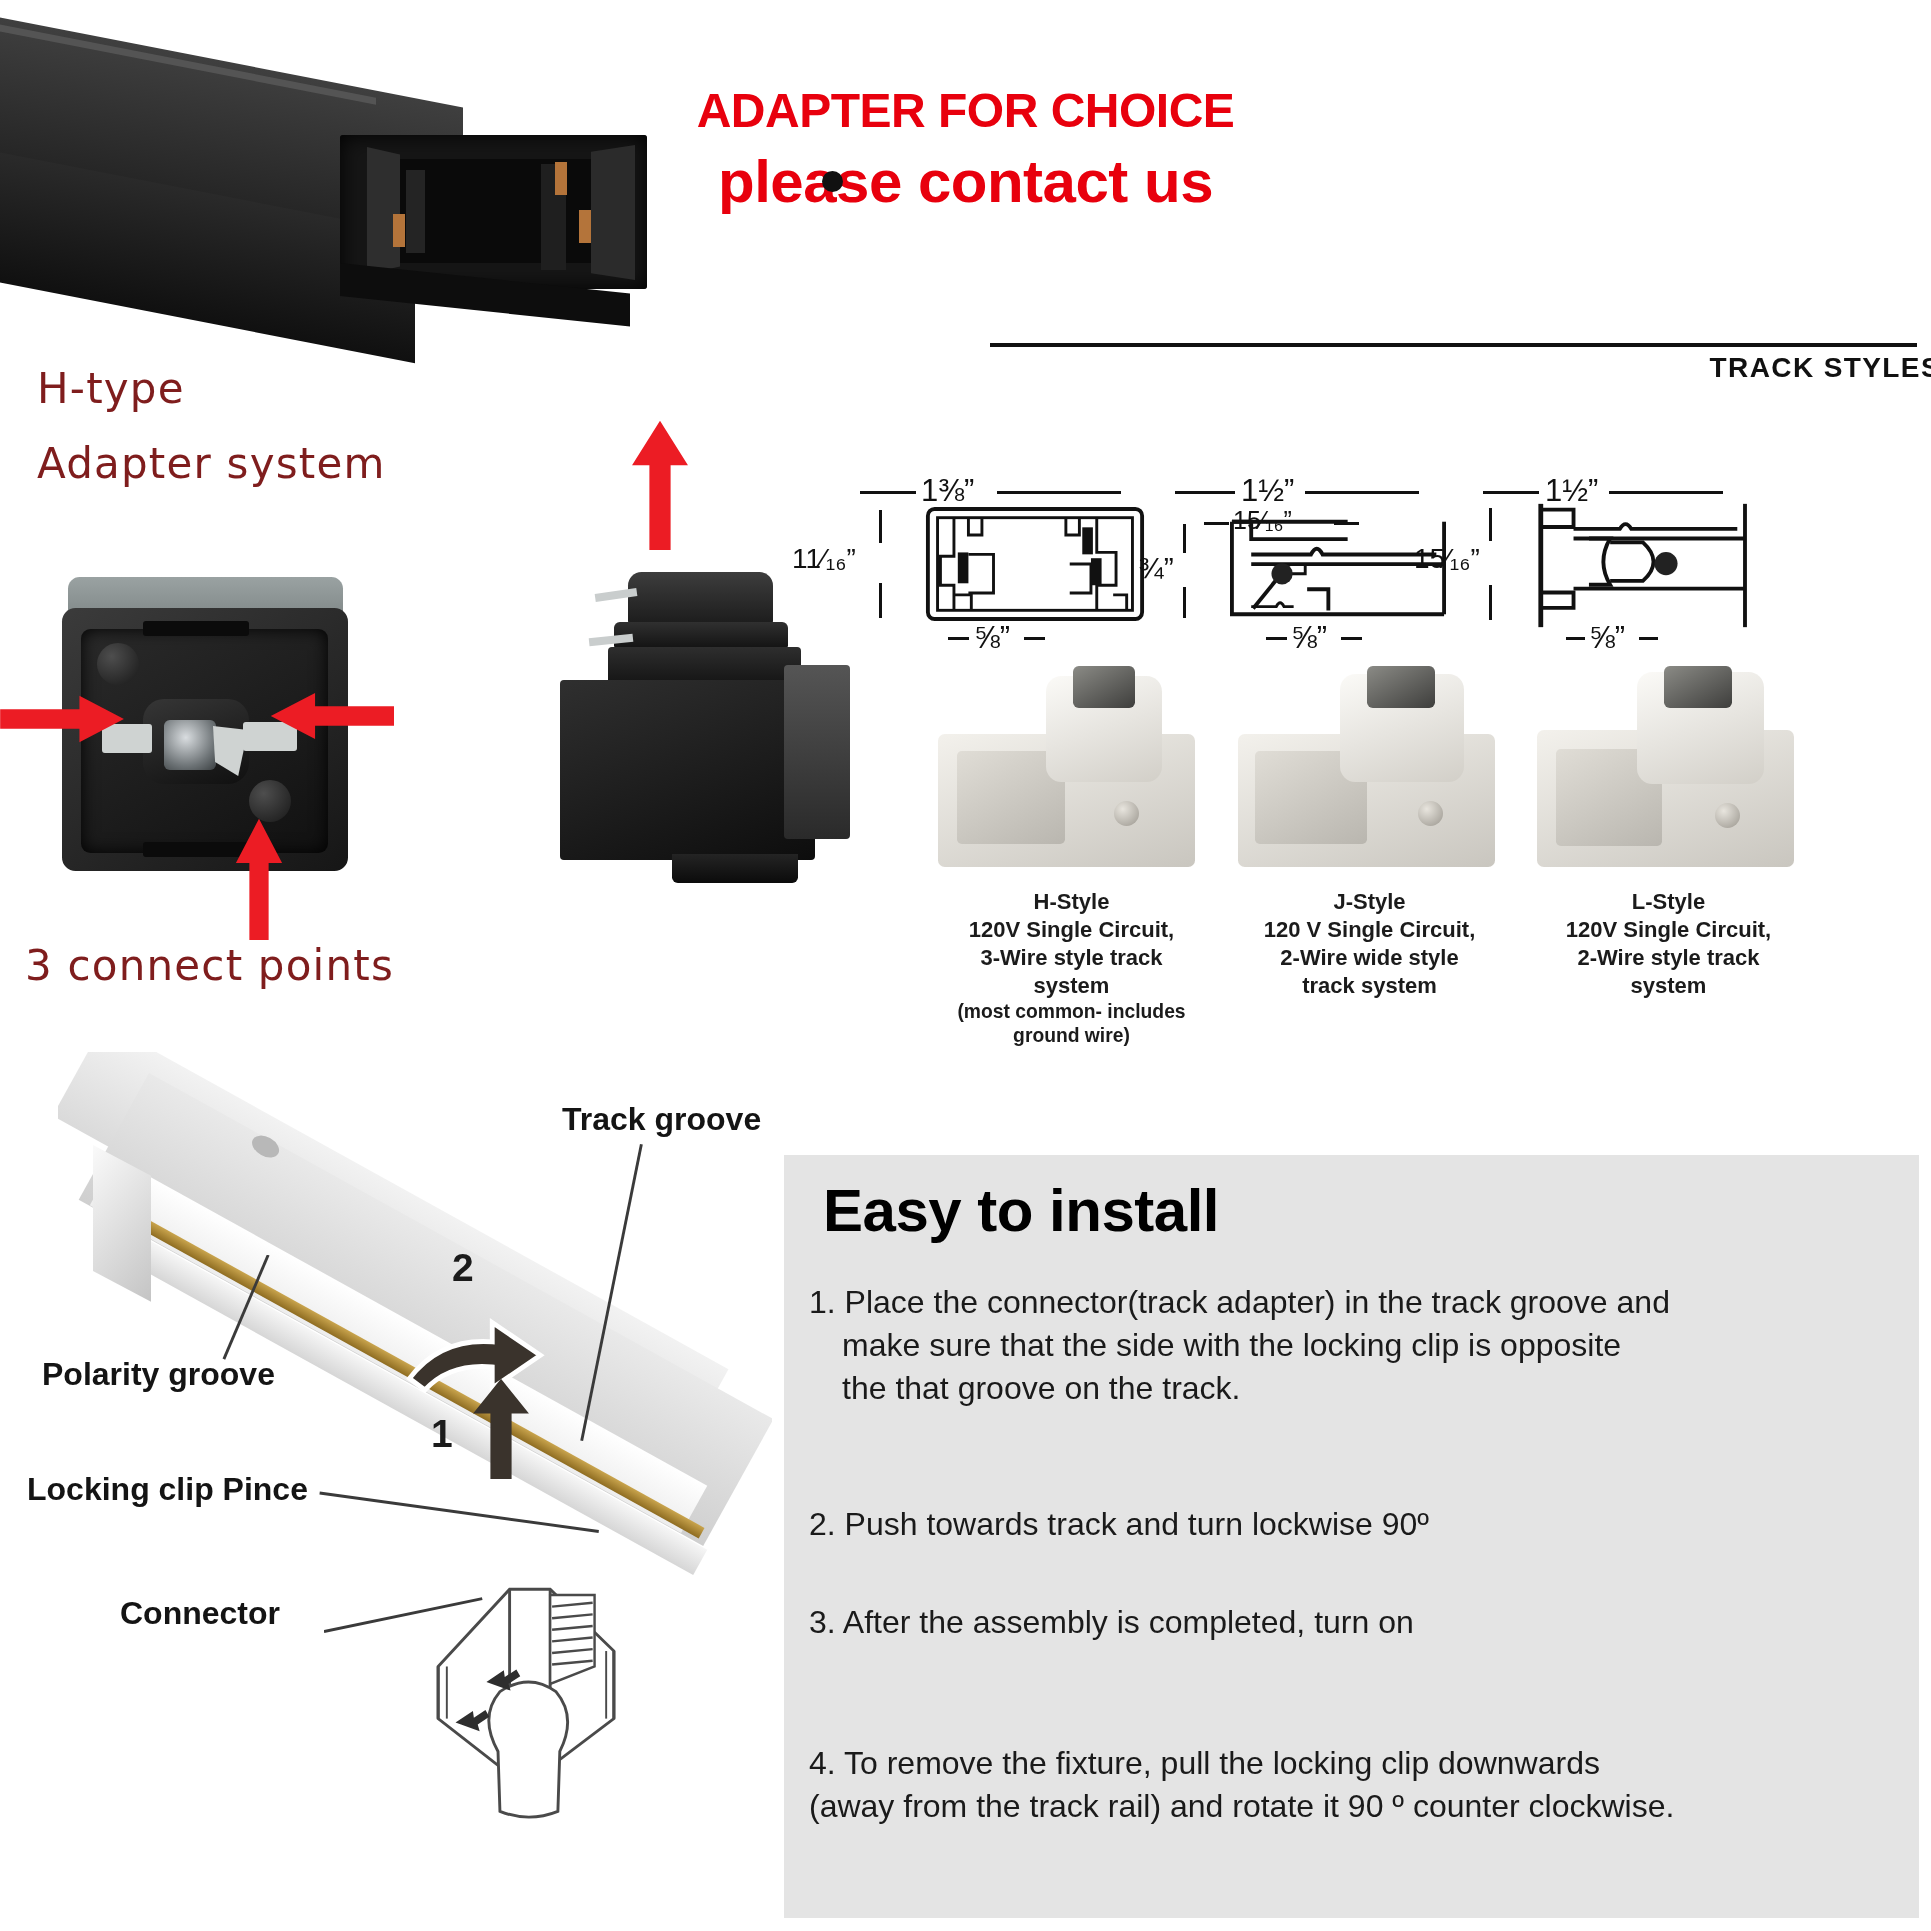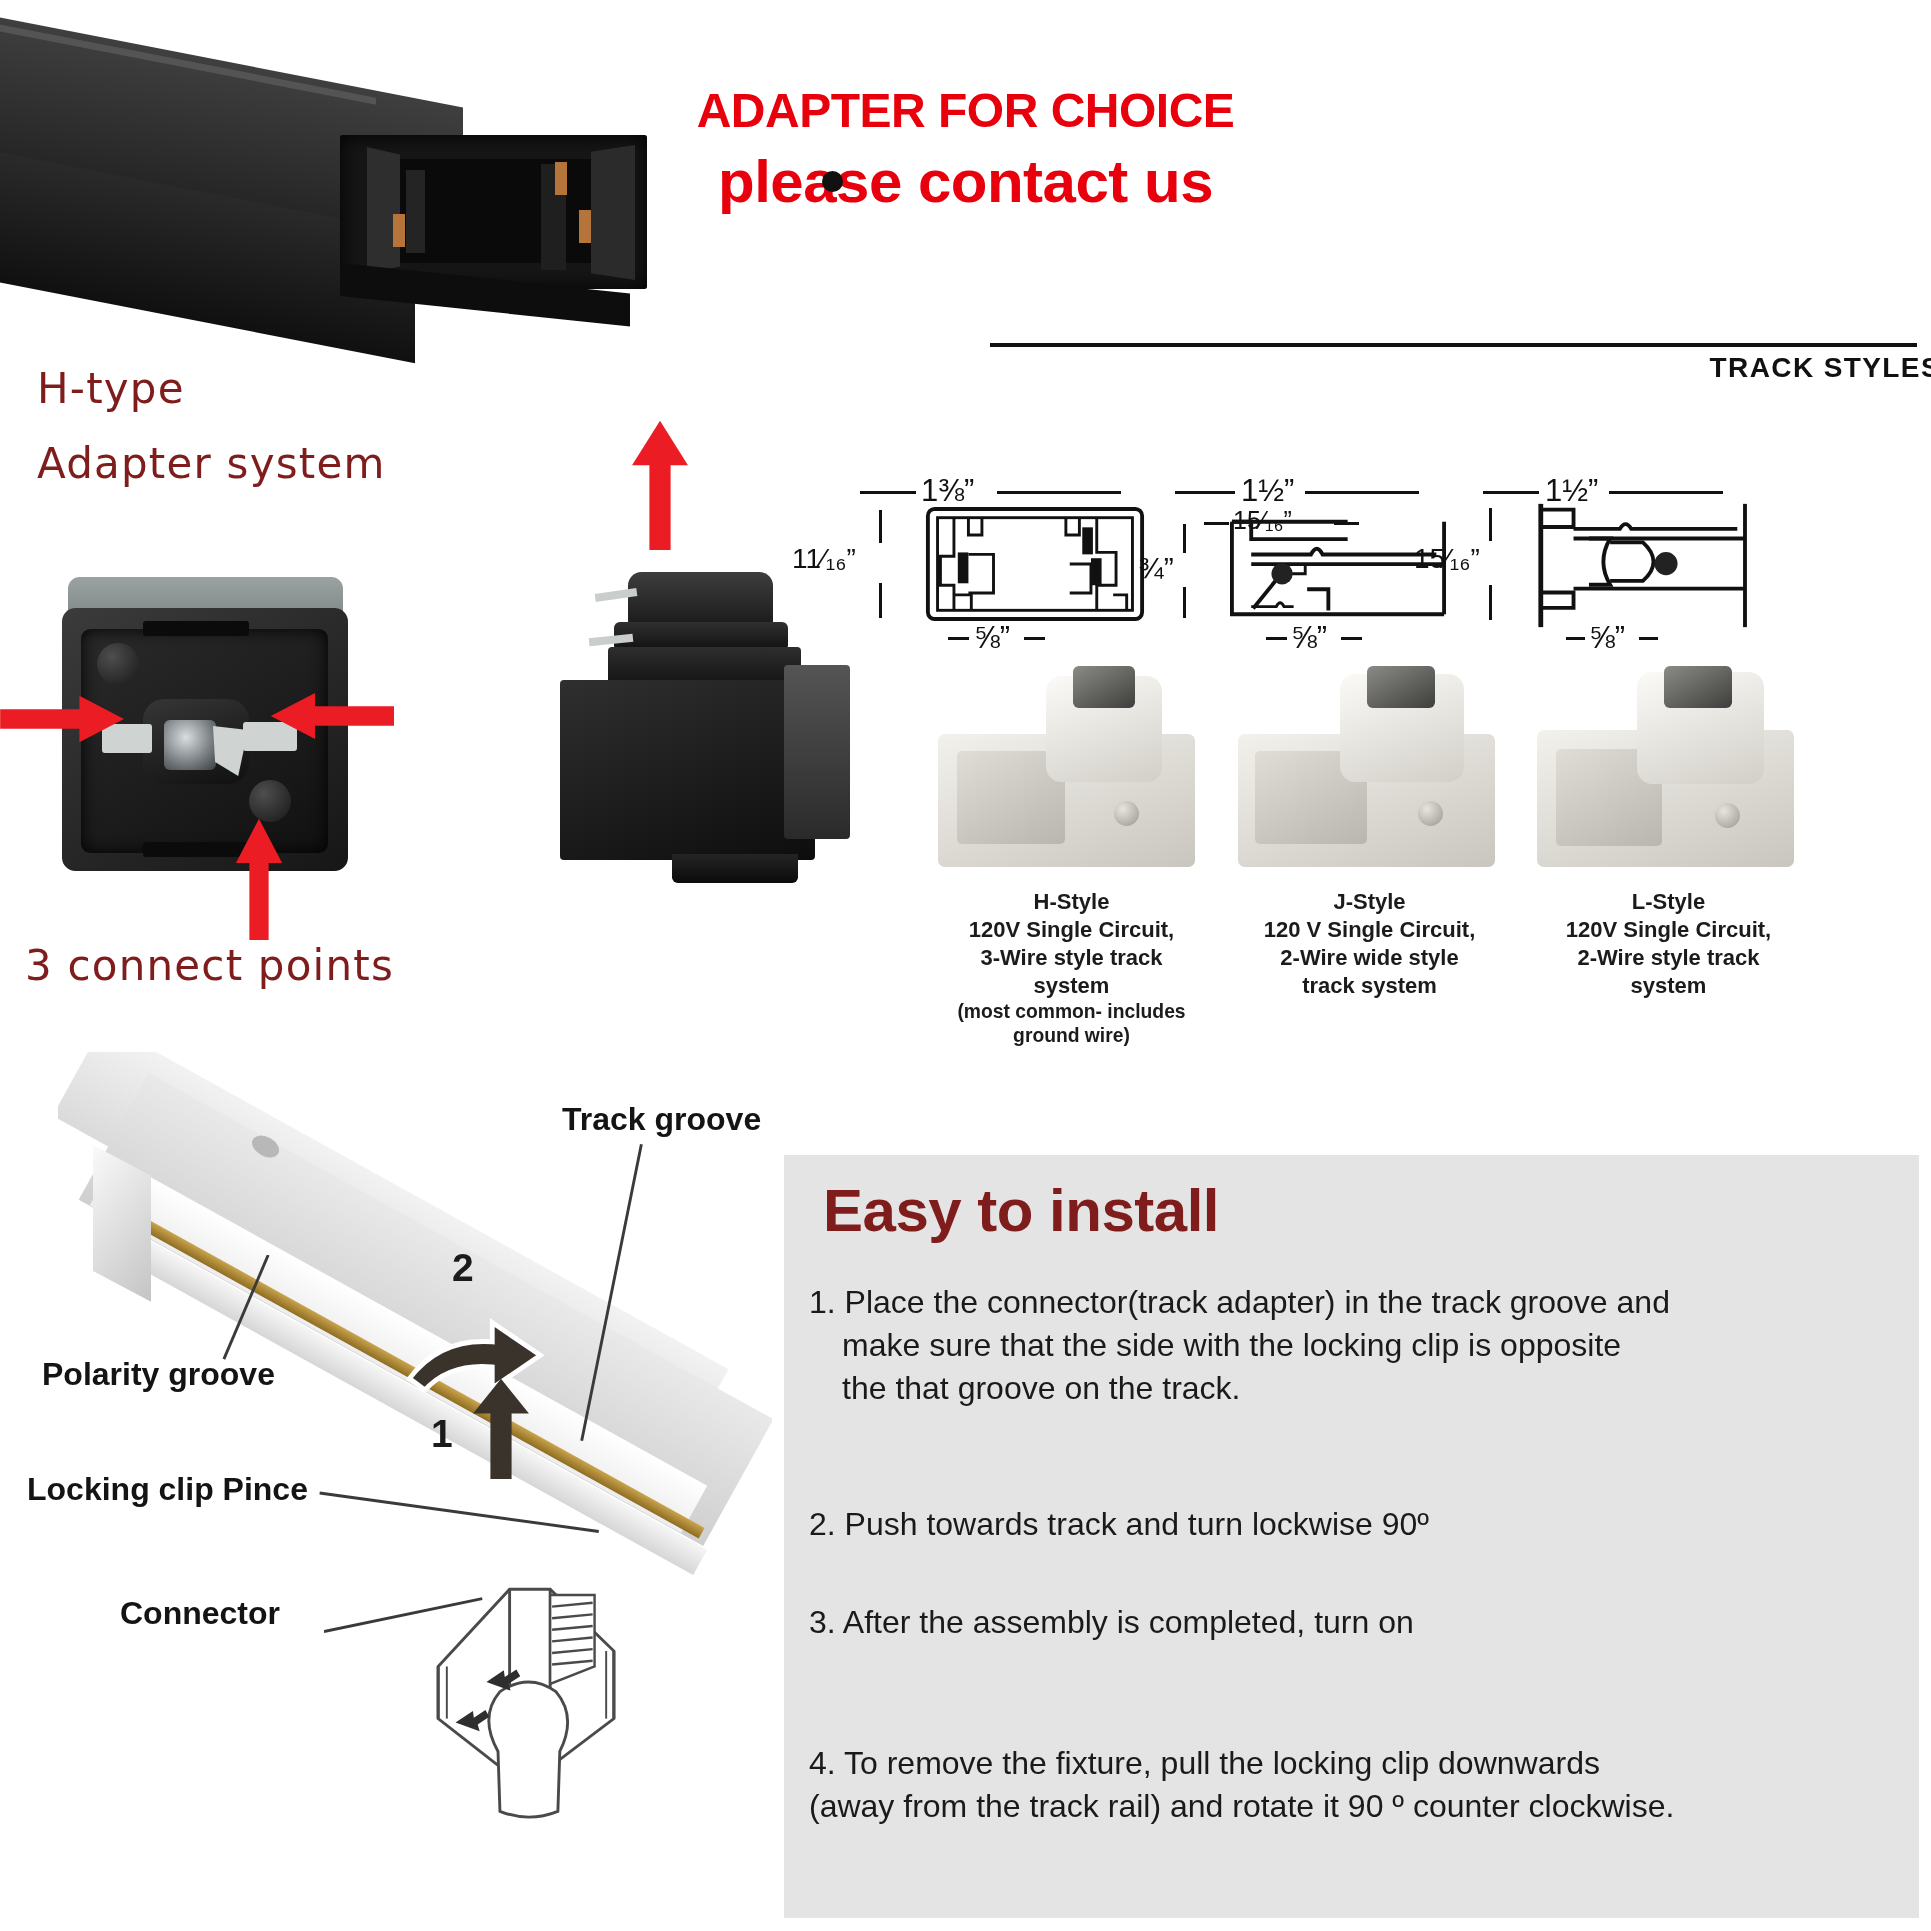--- a/index.html
+++ b/index.html
@@ -61,21 +61,21 @@
   }
   .cap .sub{font-weight:bold;font-size:19.3px;line-height:24px;}
 
   
   #panel{
     left:784px;top:1155px;width:1135px;height:763px;
     background:#e4e4e4;
   }
   #panel-title{
     position:absolute;left:39px;top:21px;
-    font-size:60px;font-weight:bold;color:#7f1d1d;
+    font-size:60px;font-weight:bold;color:#000000;
     font-family:"Liberation Sans",sans-serif;letter-spacing:-0.5px;
   }
   .step{
     position:absolute;left:25px;width:1081px;
     font-size:32px;line-height:43px;color:#1a1a1a;
     font-family:"Liberation Sans",sans-serif;
   }
   .step .num{display:inline-block;}
   .step .ln{display:block;}
   .step .ind{padding-left:33px;}

